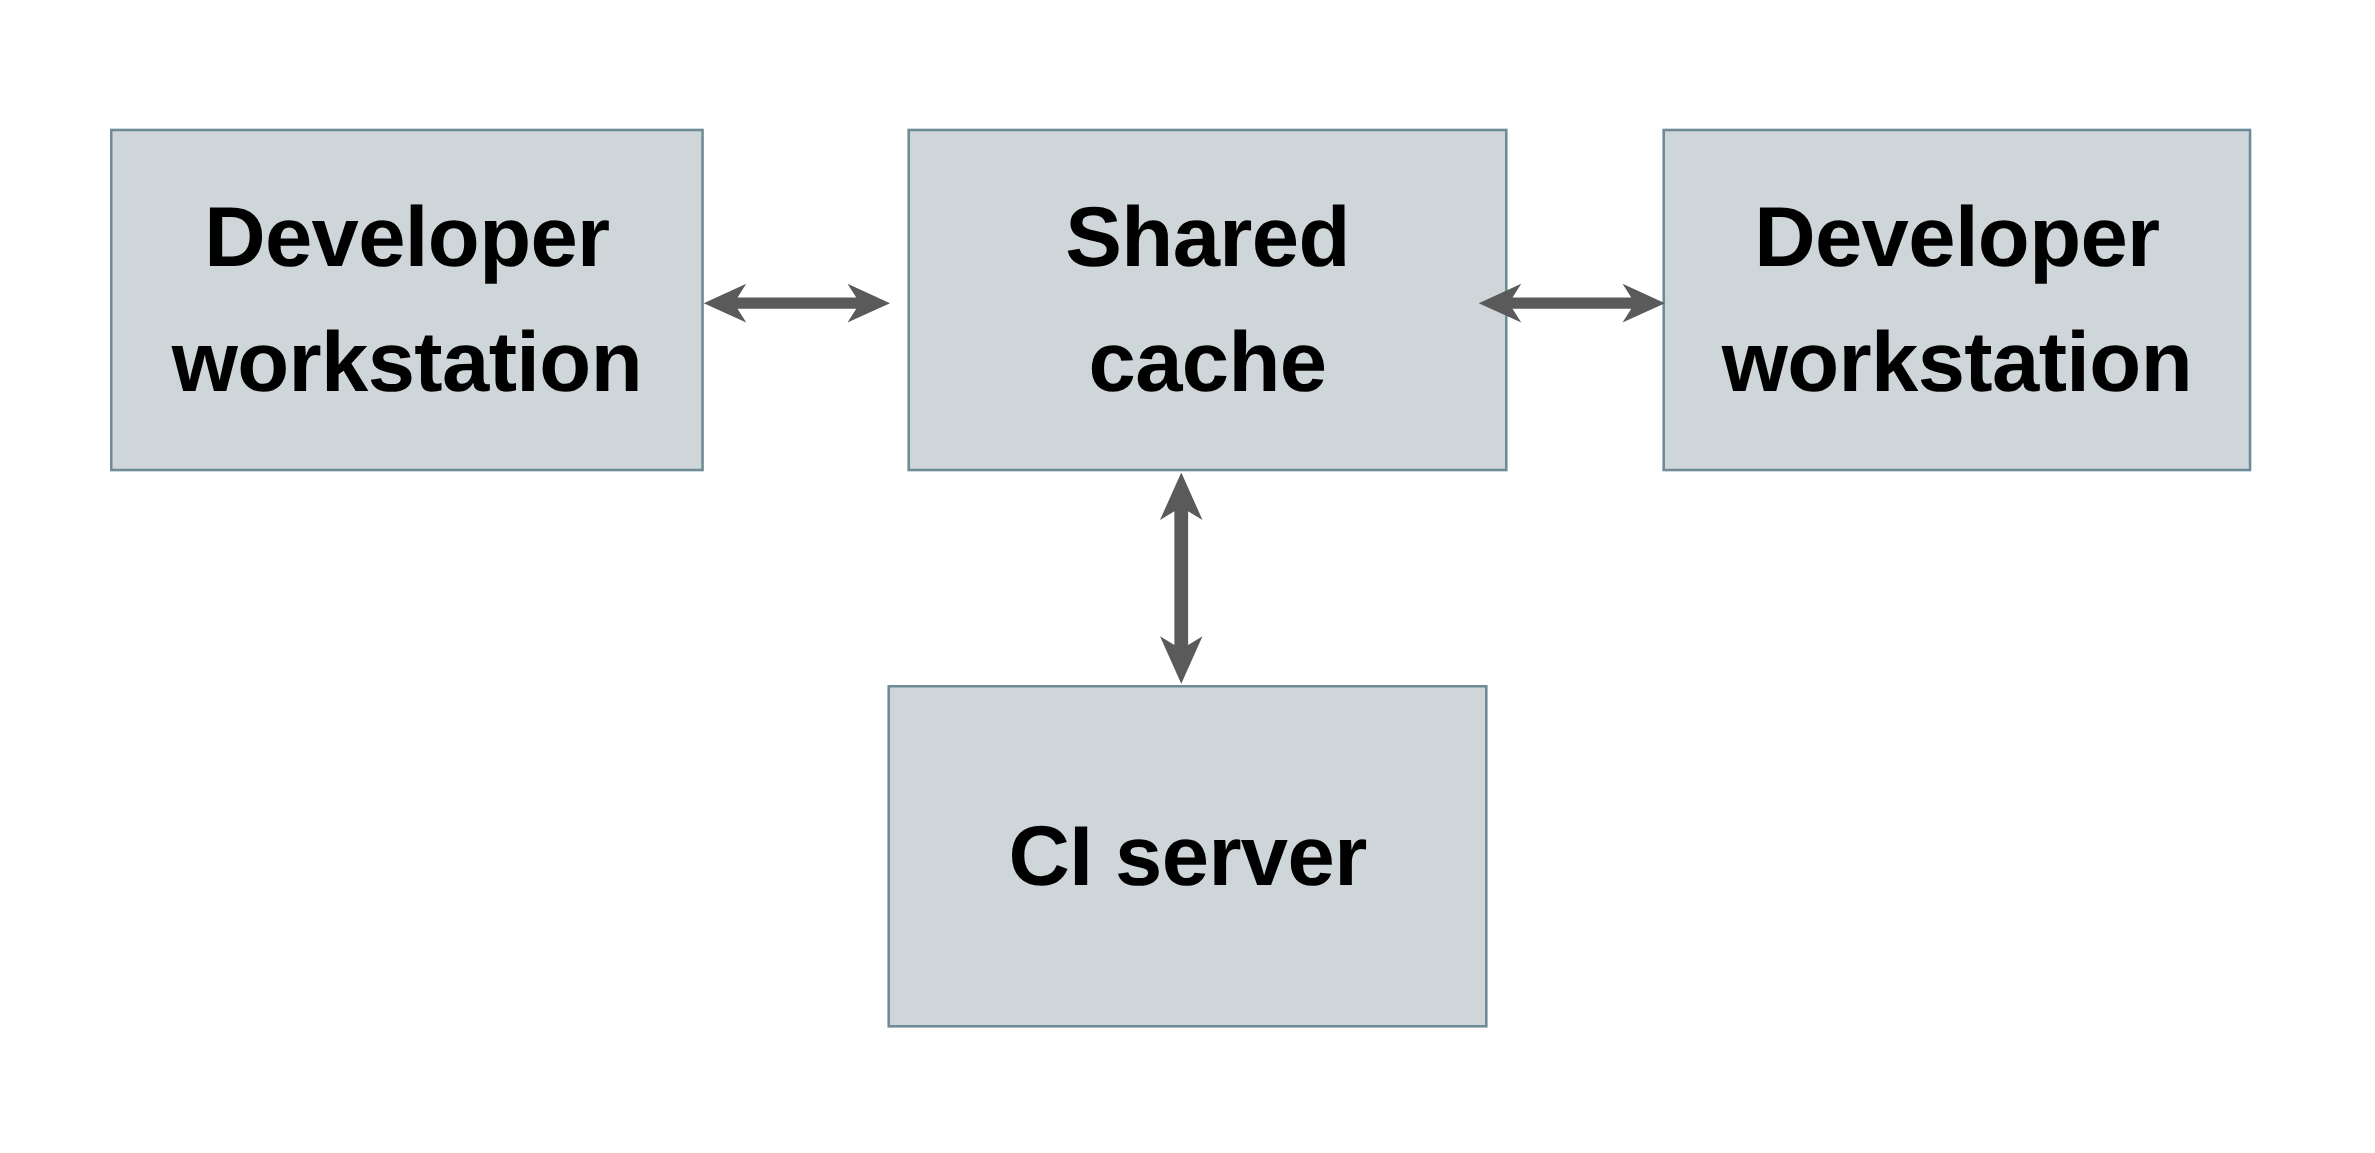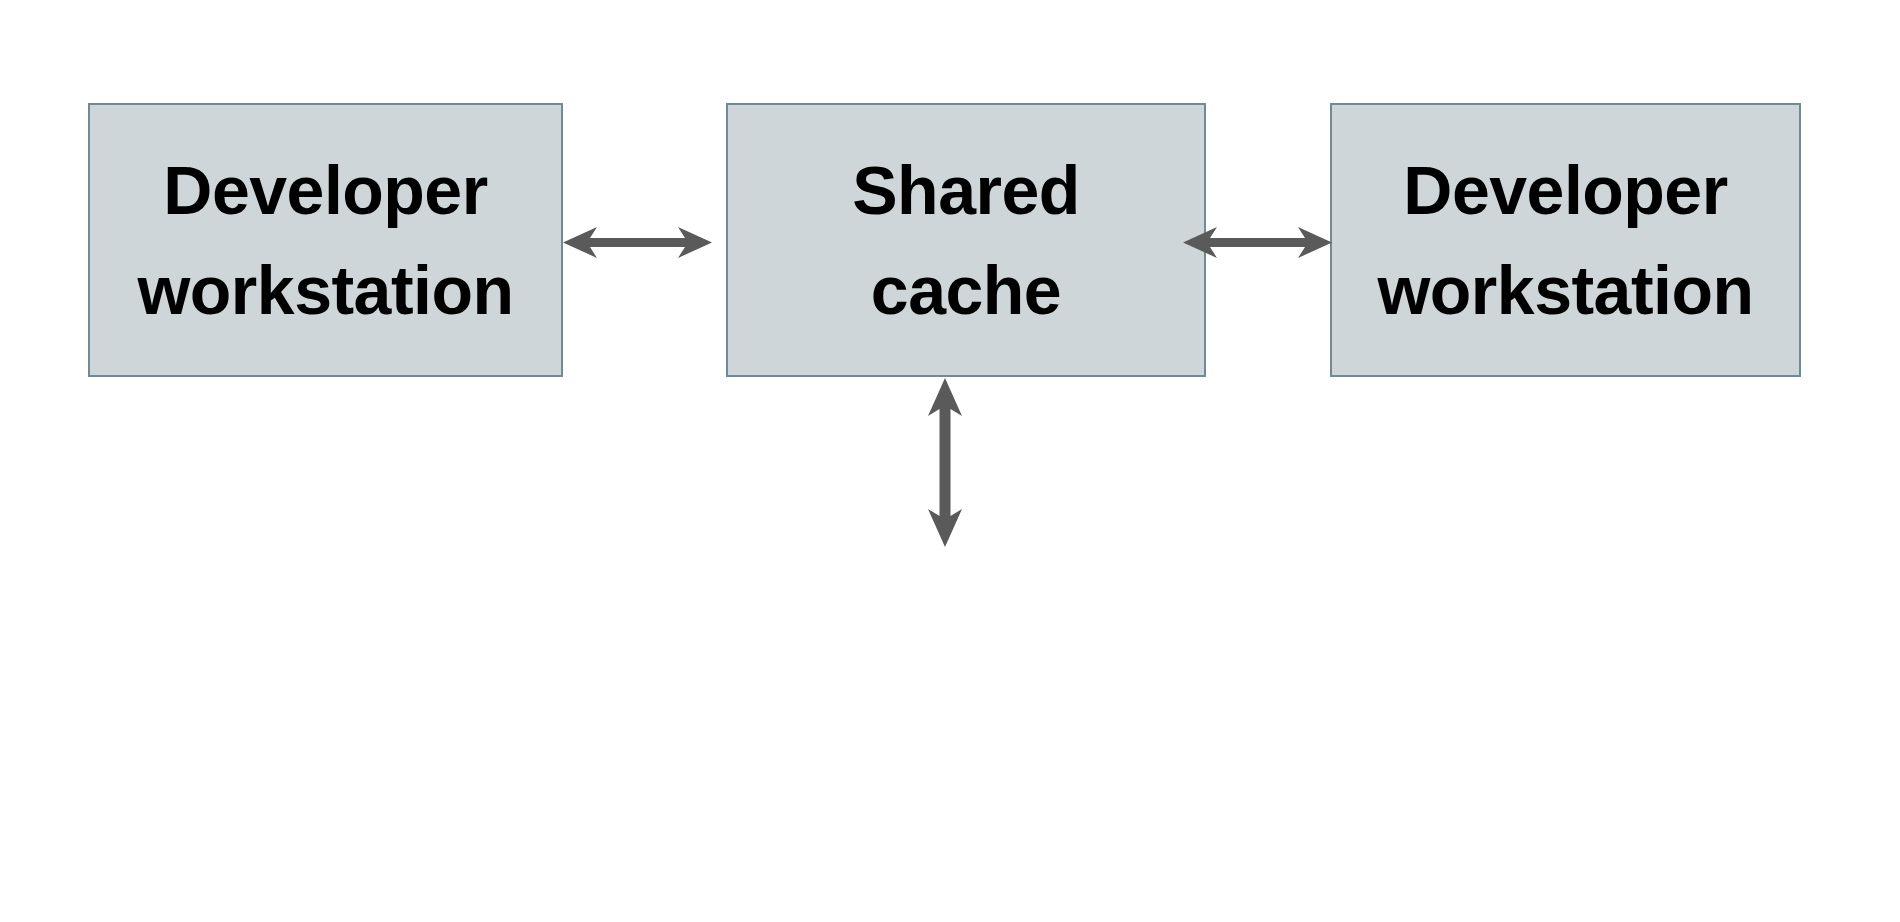--- a/index.html
+++ b/index.html
@@ -72,20 +72,23 @@
   <div class="node" id="node-shared">
     <div class="node-label">Shared
 cache</div>
   </div>
 
   <div class="node" id="node-dev-right">
     <div class="node-label">Developer
 workstation</div>
   </div>
 
+  <div class="node" id="node-ci">
+    <div class="node-label">CI server</div>
+  </div>
 
   <div class="edge" id="edge-left-shared">
     <svg width="165" height="75" viewBox="0 0 165 75">
       <g>
         <path d="M 8 37.5 L 42 22 L 35 33 L 130 33 L 123 22 L 157 37.5 L 123 53 L 130 42 L 35 42 L 42 53 Z" fill="#5a5a5a"></path>
       </g>
     </svg>
   </div>
 
   <div class="edge" id="edge-shared-right">

